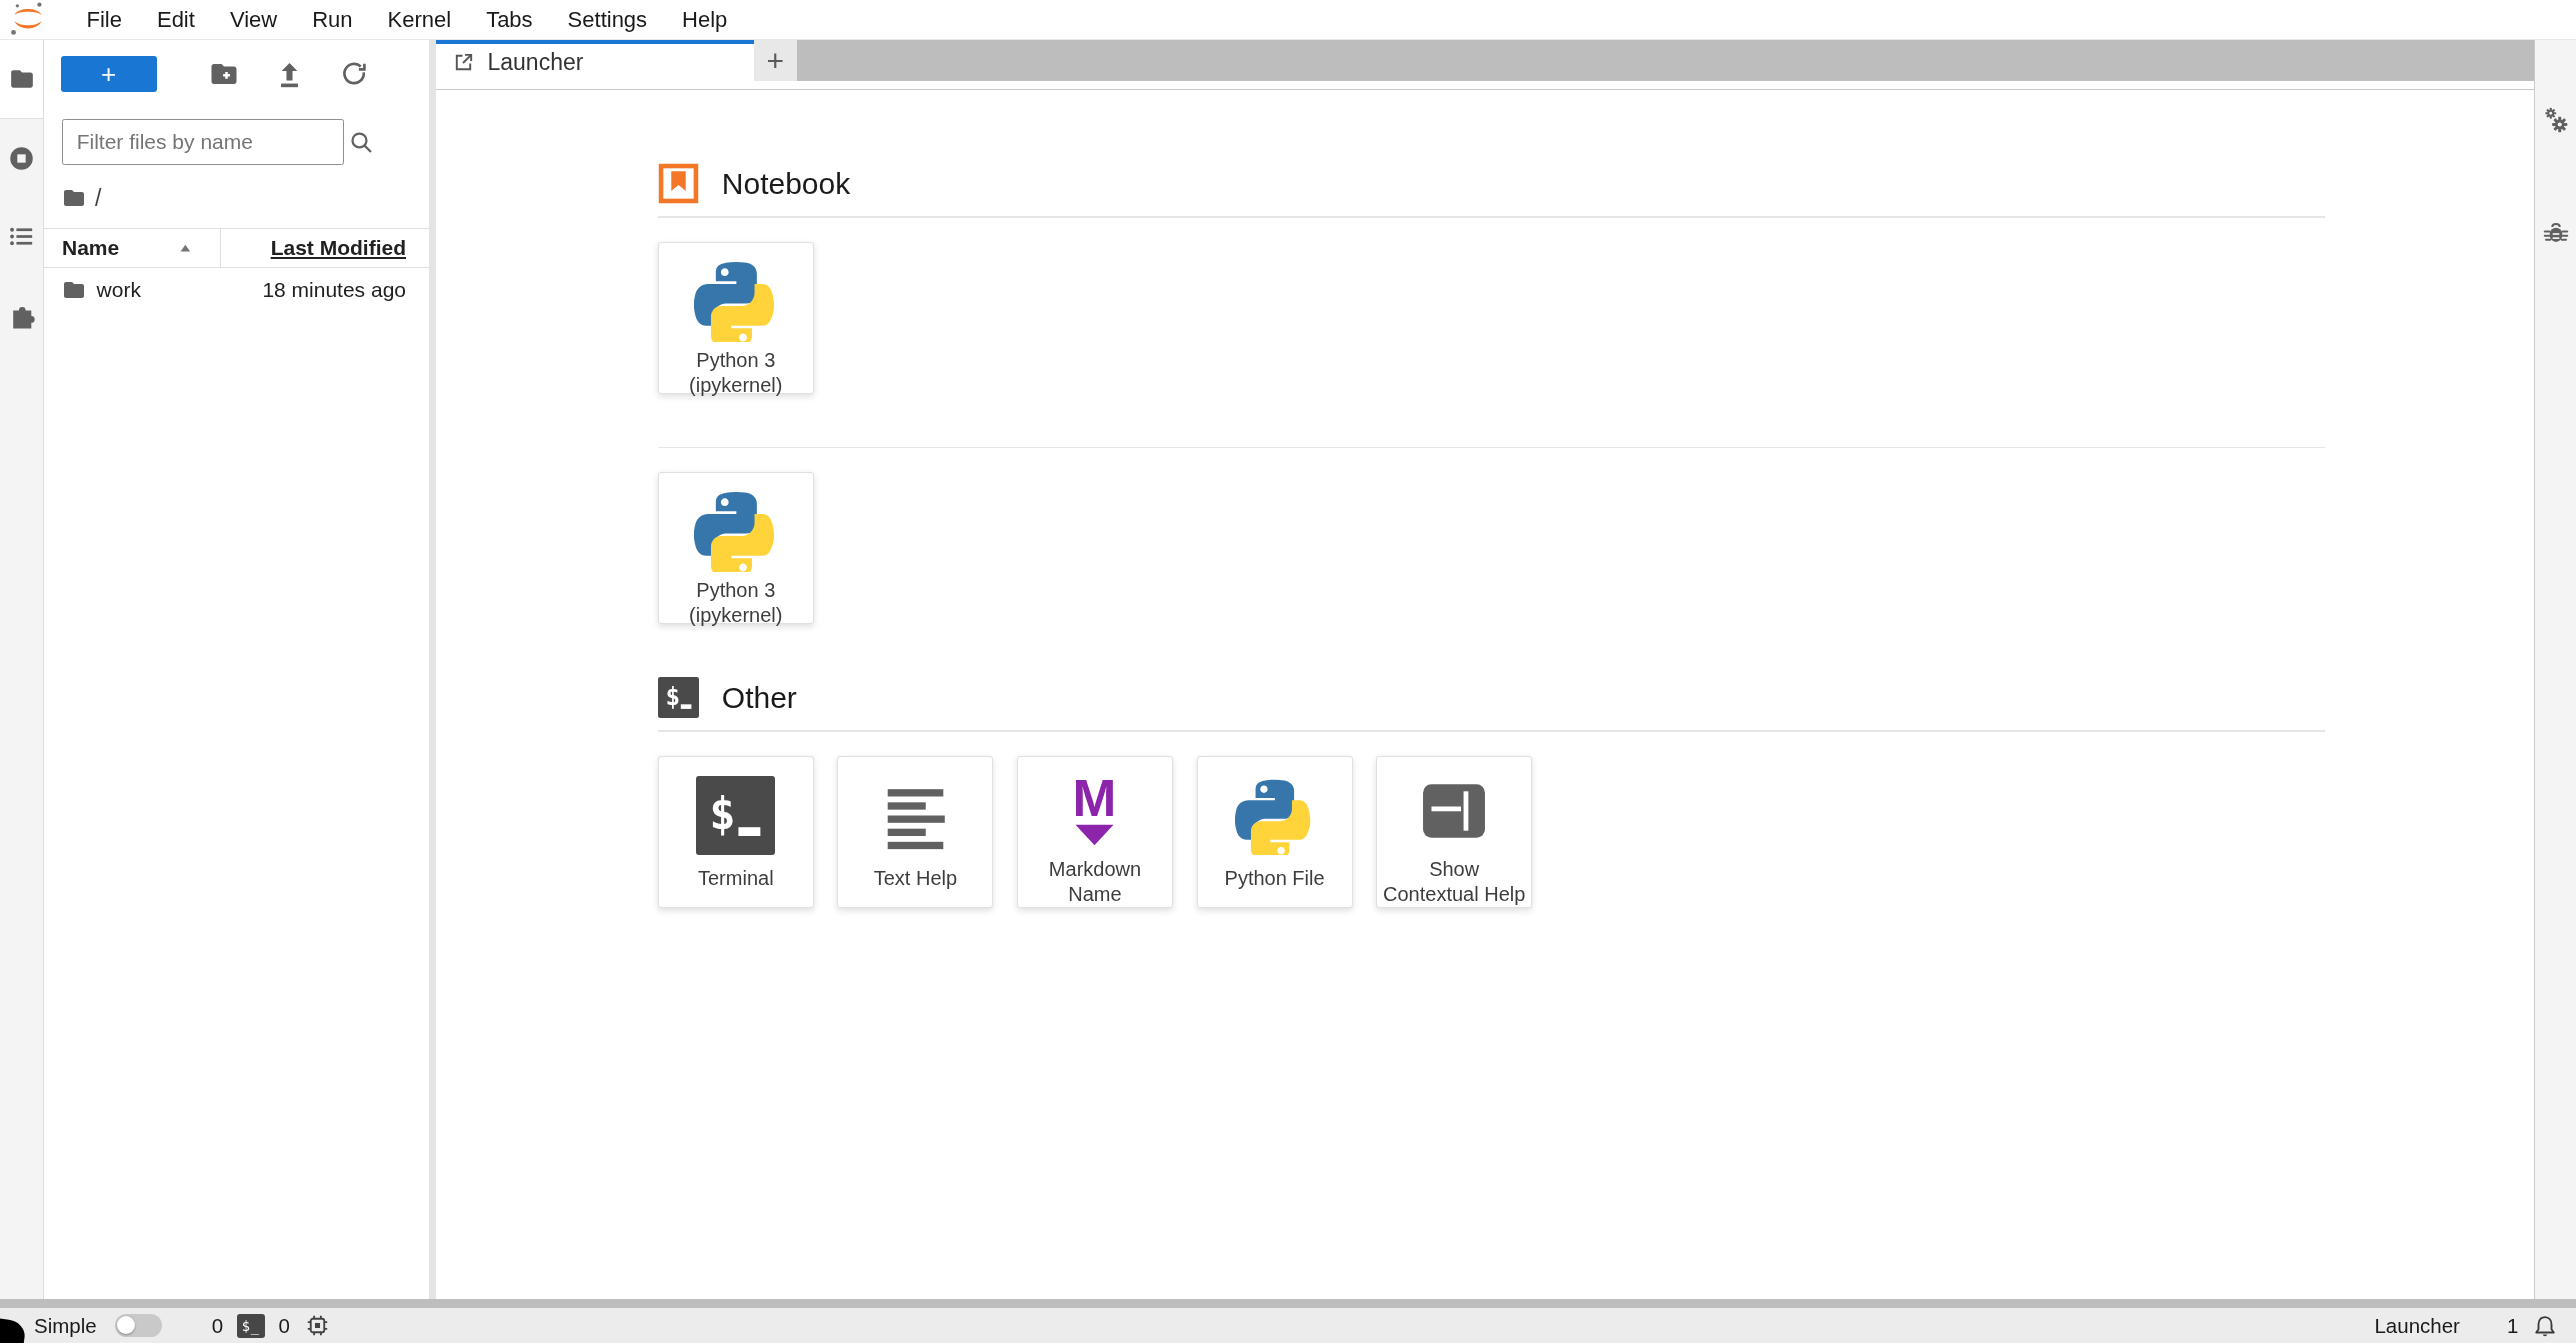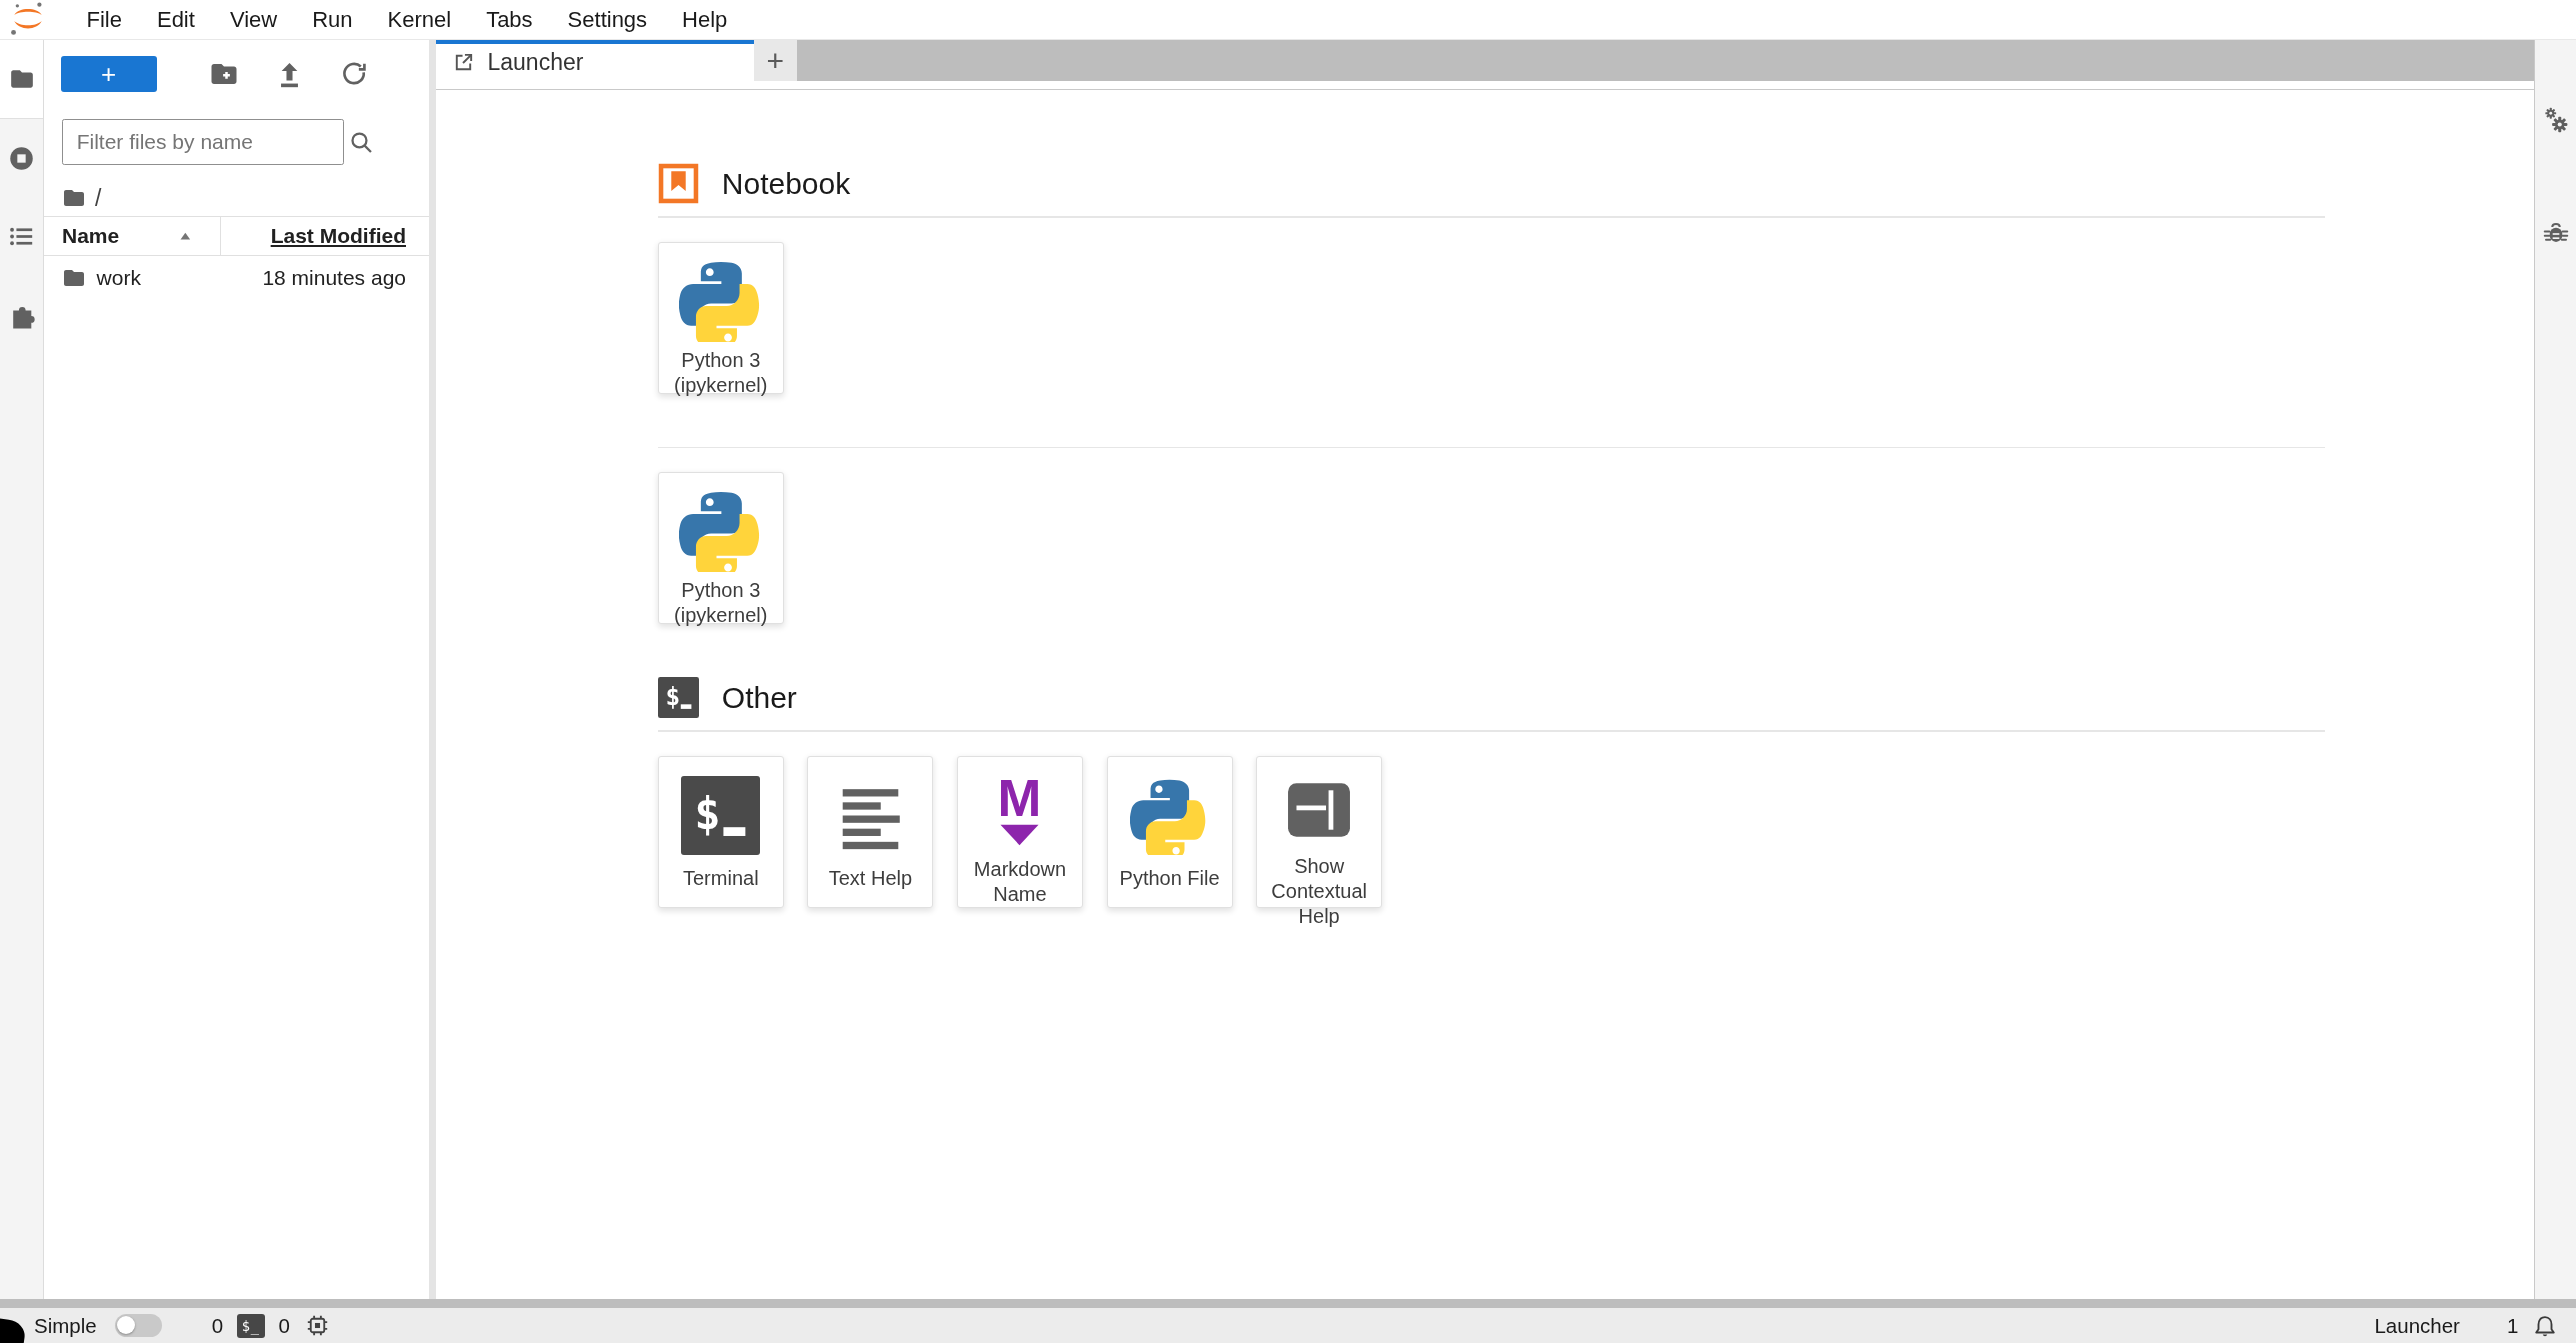--- a/index.html
+++ b/index.html
@@ -26,21 +26,21 @@
   
   .filebrowser { width:385px; background:#fff; display:flex; flex-direction:column; flex:0 0 auto; }
   .fb-toolbar { height:50px; margin-top:9px; display:flex; align-items:center; padding:0 10.6px 0 16.7px; }
   .new-launcher { width:96px; height:36px; background:#1976d2; border:none; border-radius:3px; color:#fff; font-size:26px; line-height:1; cursor:pointer; margin-right:35px; }
   .fb-icon { width:33px; height:33px; border:none; background:transparent; display:flex; align-items:center; justify-content:center; margin:0 16px; cursor:pointer; }
   .fb-filter { height:46px; margin:20px 85px 0 18px; border:1.5px solid #8f8f8f; border-radius:2.3px; display:flex; align-items:center; background:#fff; }
   .fb-filter input { flex:1; border:none; outline:none; font-size:21px; padding-left:13.7px; color:#212121; background:transparent; font-family:inherit; }
   .fb-filter input::placeholder { color:#757575; }
   .fb-filter .search-icon { width:27px; height:27px; margin-right:10.6px; flex:0 0 auto; }
   .fb-breadcrumb { display:flex; align-items:center; gap:9px; margin:18px 0 0 18px; font-size:23px; color:#424242; height:30px; }
-  .fb-header { margin-top:3px; height:40px; border-top:0.8px solid #e0e0e0; border-bottom:0.8px solid #e0e0e0; display:flex; align-items:stretch; font-size:21px; font-weight:bold; }
+  .fb-header { margin-top:15px; height:40px; border-top:0.8px solid #e0e0e0; border-bottom:0.8px solid #e0e0e0; display:flex; align-items:stretch; font-size:21px; font-weight:bold; }
   .col-name { width:176px; display:flex; align-items:center; padding-left:18px; }
   .col-name .sort-caret { margin-left:58px; display:flex; }
   .col-mod { flex:1; border-left:0.8px solid #e0e0e0; display:flex; align-items:center; justify-content:flex-end; padding-right:23px;text-decoration:underline; }
   .fb-row { height:43px; display:flex; align-items:center; font-size:21px; padding-left:18px; cursor:pointer; }
   .fb-row .row-name { margin-left:10.6px; }
   .fb-row .row-mod { margin-left:auto; padding-right:23px; }
 
   .splitter { width:6.8px; background:#e4e4e4; flex:0 0 auto; cursor:col-resize; }
 
   
@@ -50,21 +50,21 @@
   .add-tab { width:43px; height:41px; border:none; background:#e8e8e8; color:#5a5a5a; font-size:30px; line-height:1; cursor:pointer; display:flex; align-items:center; justify-content:center; }
   .tab-strip-gap { height:7.6px; background:#fff; flex:0 0 auto; }
   .tab-strip-line { height:1.5px; background:#c9c9c9; flex:0 0 auto; }
 
   
   .launcher { flex:1 1 auto; overflow:hidden; padding:73px 209px 0 222px; background:#fff; }
   .l-head { display:flex; align-items:center; gap:23px; padding-bottom:12px; }
   .l-head h2 { font-size:30px; font-weight:400; color:#1a1a1a; }
   .l-divider { height:1.5px; background:#e6e6e6; margin-bottom:24px; }
   .l-cards { display:flex; gap:23.6px; margin-bottom:53px; }
-  .card { width:126px; height:152px; background:#fff; border:0.8px solid #e0e0e0; border-radius:3px; box-shadow:0 2.3px 6px rgba(0,0,0,.12); display:flex; flex-direction:column; align-items:center; padding-top:15px; cursor:pointer; }
+  .card { width:156px; height:152px; background:#fff; border:0.8px solid #e0e0e0; border-radius:3px; box-shadow:0 2.3px 6px rgba(0,0,0,.12); display:flex; flex-direction:column; align-items:center; padding-top:15px; cursor:pointer; }
   .card-icon { height:88px; display:flex; align-items:center; justify-content:center; }
   .card-label { margin-top:6px; font-size:20px; line-height:1.25; text-align:center; color:#3d3d3d; max-width:146px; }
 
   
   .status-band { height:9px; background:#bdbdbd; flex:0 0 auto; }
   .statusbar { height:35px; background:#ececec; display:flex; align-items:center; padding:0 18px 0 34px; font-size:20.5px; color:#1a1a1a; flex:0 0 auto; }
   .toggle { width:47px; height:23px; border-radius:11.4px; background:#c9c9c9; position:relative; margin-left:18px; cursor:pointer; }
   .toggle .knob { position:absolute; left:2.3px; top:2.3px; width:18px; height:18px; border-radius:50%; background:#fff; box-shadow:0 0.8px 2.3px rgba(0,0,0,.35); }
   .sb-counts { display:flex; align-items:center; gap:13.7px; margin-left:50px; }
   .term-badge { width:28px; height:24px; background:#474747; border-radius:3px; color:#fff; font-family:"DejaVu Sans Mono", monospace; font-size:13.7px; display:flex; align-items:center; justify-content:center; letter-spacing:0.8px; }

